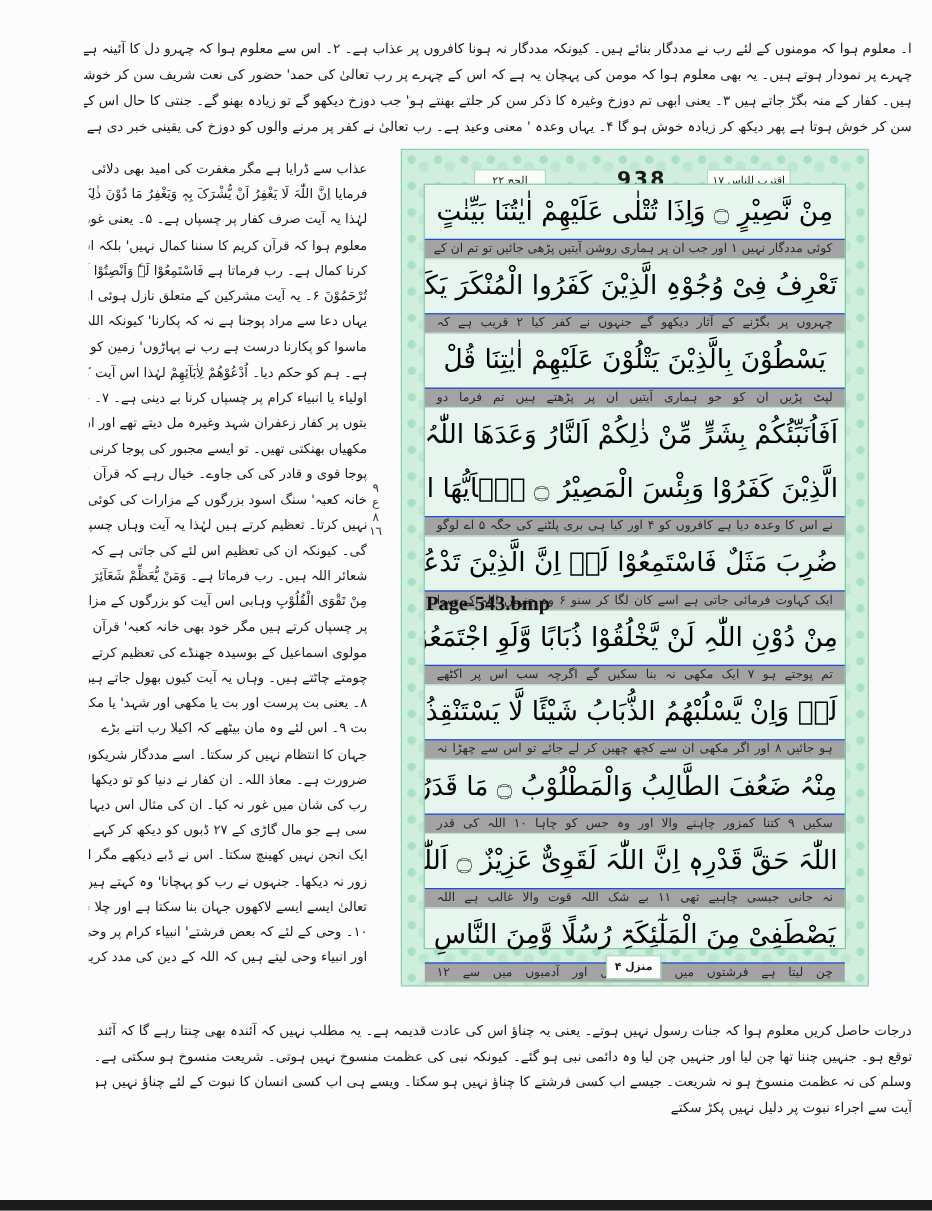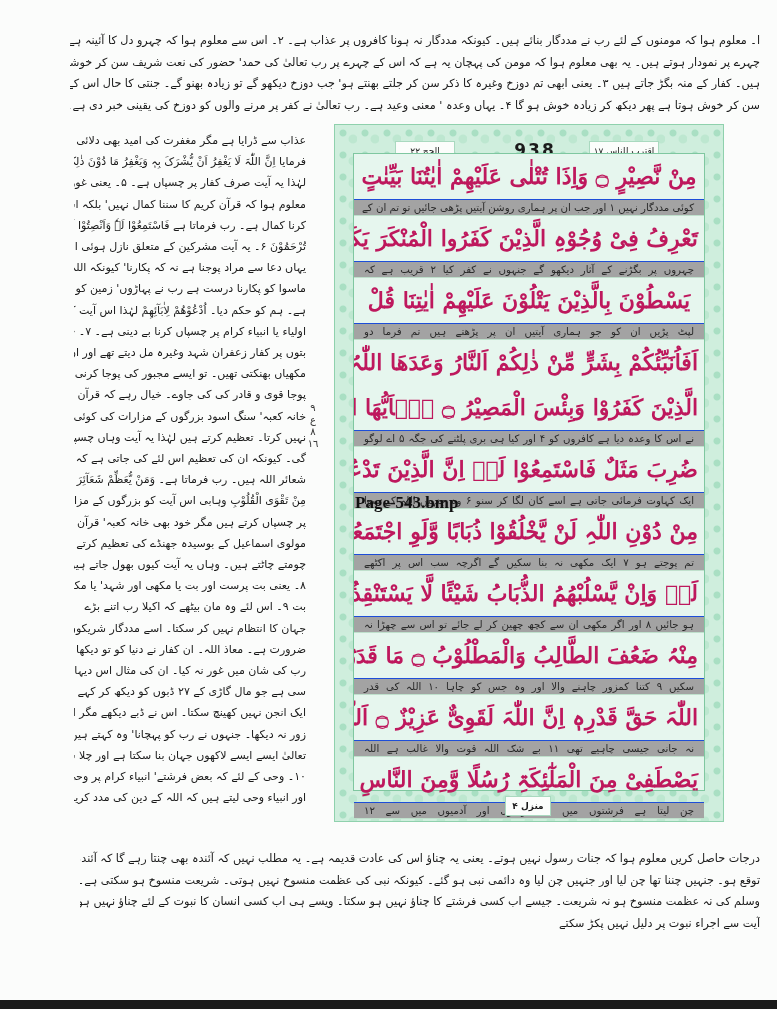--- a/index.html
+++ b/index.html
@@ -28,21 +28,21 @@
            background-size: 22px 22px; }
   .panel-inner { position: absolute; left: 18px; top: 28px; right: 18px; bottom: 30px;
                  background: #e6f6ee; border: 1px solid #7fc7a0; }
   .panel-header { position: absolute; left: 0; top: 4px; width: 100%; height: 20px; margin-top: 12px; }
   .hdr-box { position: absolute; top: 0; height: 20px; background: #fbfdfb; border: 1px solid #a9d9bf;
              font-size: 9px; line-height: 18px; text-align: center; direction: rtl; }
   .hdr-left { left: 60px; width: 60px; }
   .hdr-page { left: 164px; width: 72px; font-size: 17px; font-weight: bold; line-height: 18px; letter-spacing: 2px; background: transparent; border: none; }
   .hdr-right { left: 254px; width: 70px; }
 
-  .verse-line { direction: rtl; text-align: center; font-family: "DejaVu Serif", serif; font-size: 22px; font-weight: bold; height: 45px; line-height: 45px; white-space: nowrap; overflow: hidden; color: #be185d; padding: 0 6px; }
+  .verse-line { direction: rtl; text-align: center; font-family: "DejaVu Serif", serif; font-size: 22px; font-weight: normal; height: 45px; line-height: 45px; white-space: nowrap; overflow: hidden; color: #000000; padding: 0 6px; }
   .trans-line { direction: rtl; text-align: justify; text-align-last: justify; font-size: 10.2px; height: 17px; line-height: 16px; background: #a3a3a3; border-top: 1px solid #1d4ed8; border-bottom: 1px solid #bfe0cc; white-space: nowrap; overflow: hidden; padding: 0 10px; color: #2a2a2a; }
 
   .panel-footer { position: absolute; left: 170px; bottom: 5px; width: 46px; height: 20px; background: #fbfdfb; border: 1px solid #a9d9bf; font-size: 9px; line-height: 18px; text-align: center; direction: rtl; font-weight: bold; }
 
   .filename { position: absolute; left: 355px; top: 493px; font-family: Liberation Serif, serif; font-size: 17px; font-weight: bold; color: #111; background: transparent; }
 
   
   .bottom-commentary { position: absolute; left: 80px; top: 848px; width: 680px; font-size: 11.2px; line-height: 21.5px; }
   .bottom-commentary p { white-space: nowrap; overflow: hidden; text-align: right; }
 

